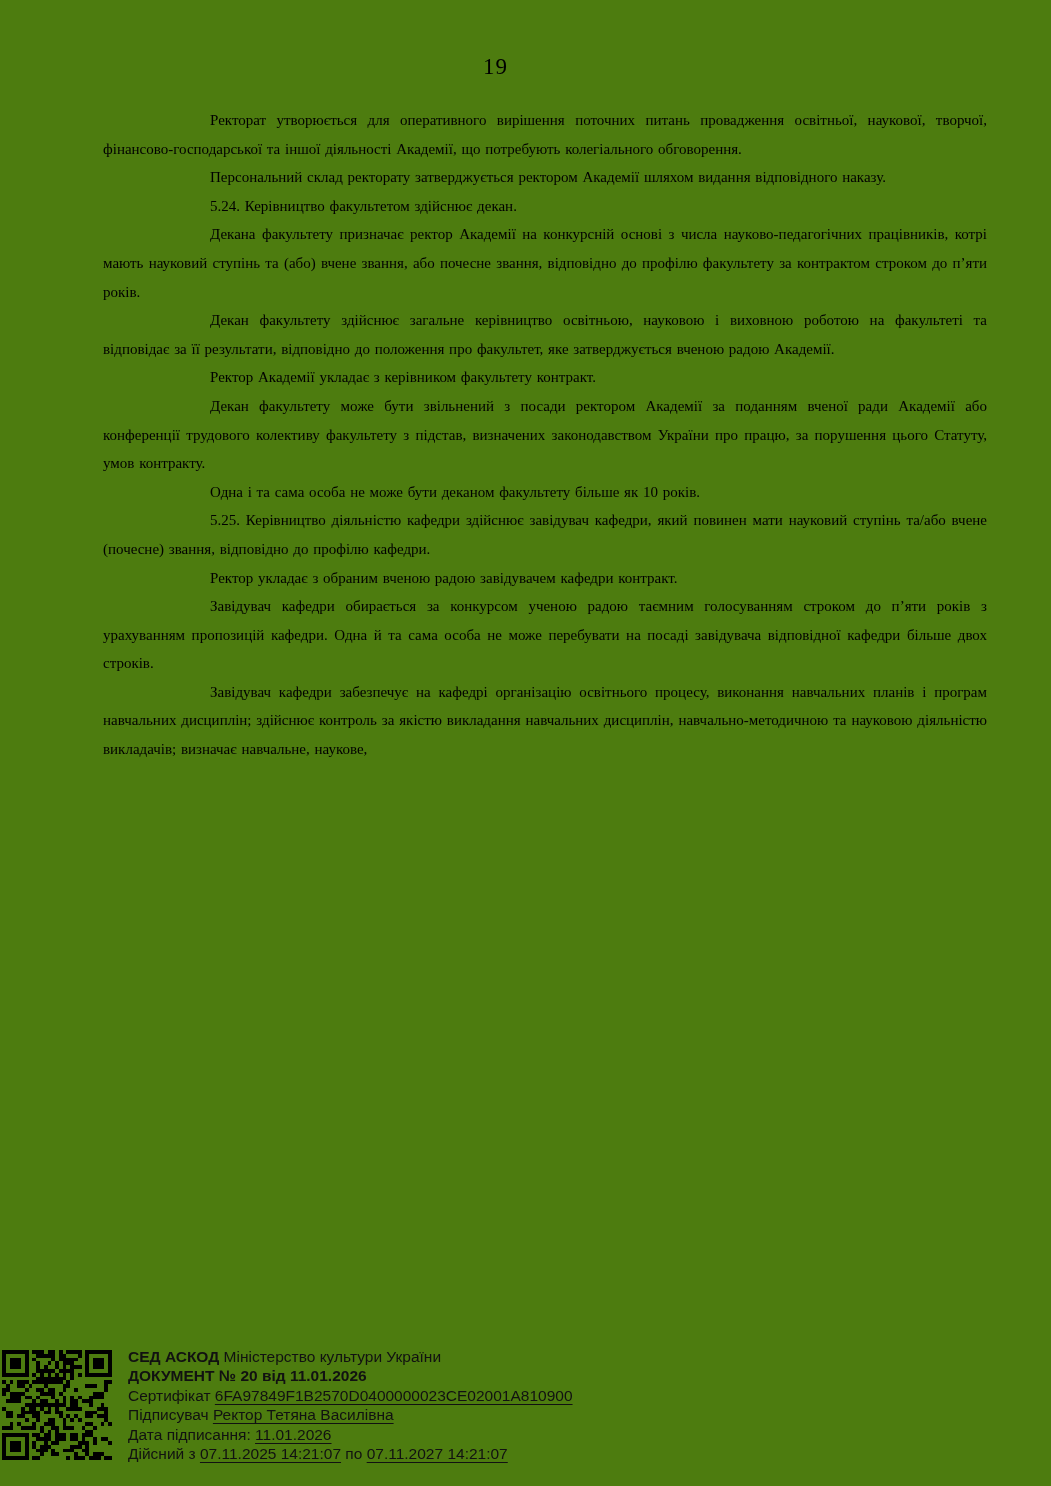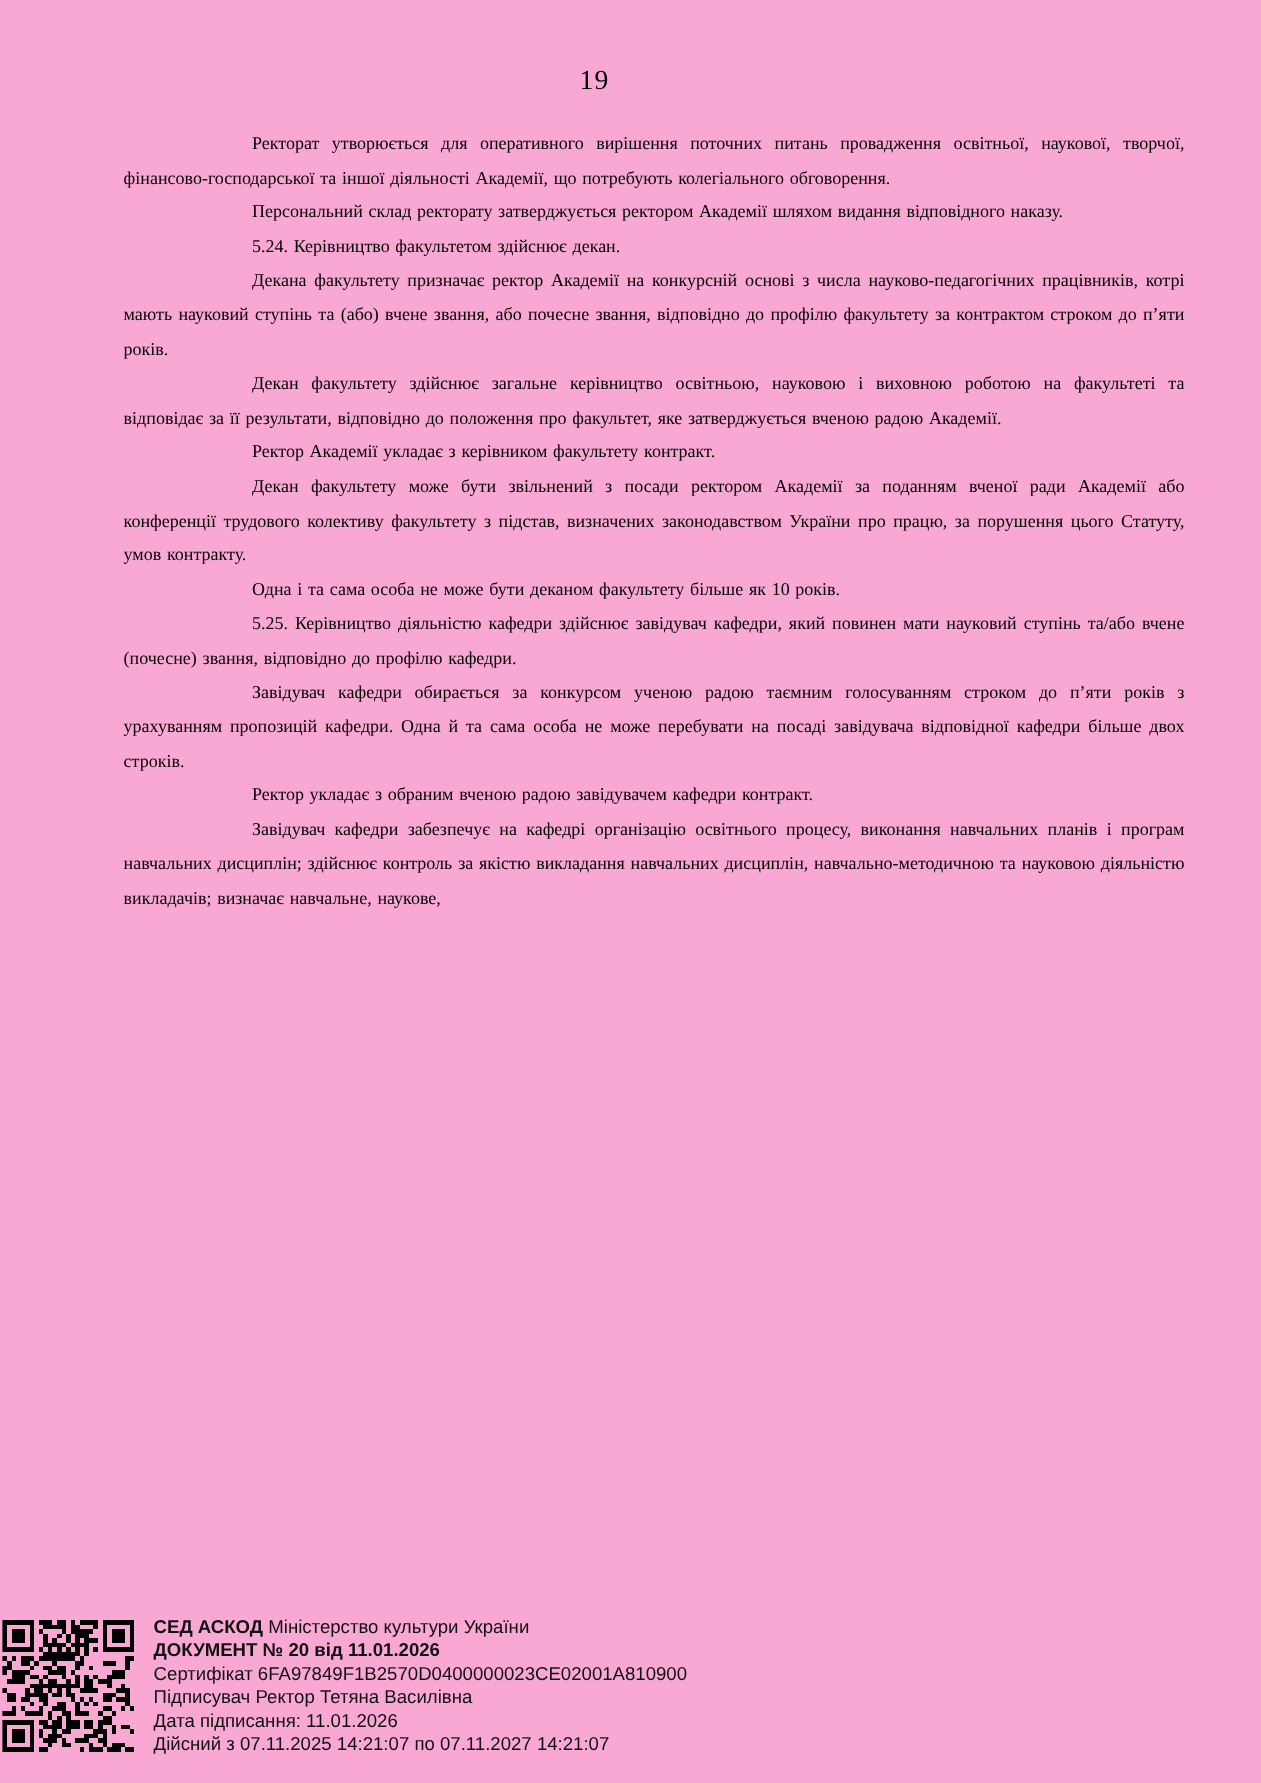--- a/index.html
+++ b/index.html
@@ -4,21 +4,21 @@
 <style>
   html, body {
     margin: 0;
     padding: 0;
     background: #ffffff;
   }
   .page {
     position: relative;
     width: 1051px;
     height: 1486px;
-    background: #f9a8d4;
+    background: #4d7c0f;
     color: #000000;
     font-family: "Liberation Serif", serif;
     overflow: hidden;
   }
   .page-number {
     position: absolute;
     top: 54px;
     left: 0;
     right: 60px;
     text-align: center;
@@ -59,41 +59,41 @@
     left: 128px;
     top: 0;
     width: 900px;
     font-family: "Liberation Sans", sans-serif;
     font-size: 15.5px;
     line-height: 19.4px;
     color: #111111;
   }
   .sig-line { white-space: nowrap; }
   .sig-line .b { font-weight: bold; }
-  .sig-line .u { text-underline-offset: 3px; }
+  .sig-line .u { text-decoration: underline; text-underline-offset: 3px; }
 </style>
 </head>
 <body>
 
 <div class="page">
 
   <div class="page-number">19</div>
 
   <div class="doc-body">
       <p class="para">Ректорат утворюється для оперативного вирішення поточних питань провадження освітньої, наукової, творчої, фінансово-господарської та іншої діяльності Академії, що потребують колегіального обговорення.</p>
       <p class="para">Персональний склад ректорату затверджується ректором Академії шляхом видання відповідного наказу.</p>
       <p class="para">5.24. Керівництво факультетом здійснює декан.</p>
       <p class="para">Декана факультету призначає ректор Академії на конкурсній основі з числа науково-педагогічних працівників, котрі мають науковий ступінь та (або) вчене звання, або почесне звання, відповідно до профілю факультету за контрактом строком до п’яти років.</p>
       <p class="para">Декан факультету здійснює загальне керівництво освітньою, науковою і виховною роботою на факультеті та відповідає за її результати, відповідно до положення про факультет, яке затверджується вченою радою Академії.</p>
       <p class="para">Ректор Академії укладає з керівником факультету контракт.</p>
       <p class="para">Декан факультету може бути звільнений з посади ректором Академії за поданням вченої ради Академії або конференції трудового колективу факультету з підстав, визначених законодавством України про працю, за порушення цього Статуту, умов контракту.</p>
       <p class="para">Одна і та сама особа не може бути деканом факультету більше як 10 років.</p>
       <p class="para">5.25. Керівництво діяльністю кафедри здійснює завідувач кафедри, який повинен мати науковий ступінь та/або вчене (почесне) звання, відповідно до профілю кафедри.</p>
+      <p class="para">Ректор укладає з обраним вченою радою завідувачем кафедри контракт.</p>
       <p class="para">Завідувач кафедри обирається за конкурсом ученою радою таємним голосуванням строком до п’яти років з урахуванням пропозицій кафедри. Одна й та сама особа не може перебувати на посаді завідувача відповідної кафедри більше двох строків.</p>
-      <p class="para">Ректор укладає з обраним вченою радою завідувачем кафедри контракт.</p>
       <p class="para">Завідувач кафедри забезпечує на кафедрі організацію освітнього процесу, виконання навчальних планів і програм навчальних дисциплін; здійснює контроль за якістю викладання навчальних дисциплін, навчально-методичною та науковою діяльністю викладачів; визначає навчальне, наукове,</p>
     </div>
 
   <div class="sig-block">
     <div class="qr">
         <svg viewBox="0 0 29 29" shape-rendering="crispEdges" xmlns="http://www.w3.org/2000/svg">
           <g fill="#000000">
             <rect x="0" y="0" width="7" height="1"></rect>
             <rect x="0" y="6" width="7" height="1"></rect>
             <rect x="0" y="1" width="1" height="5"></rect>

